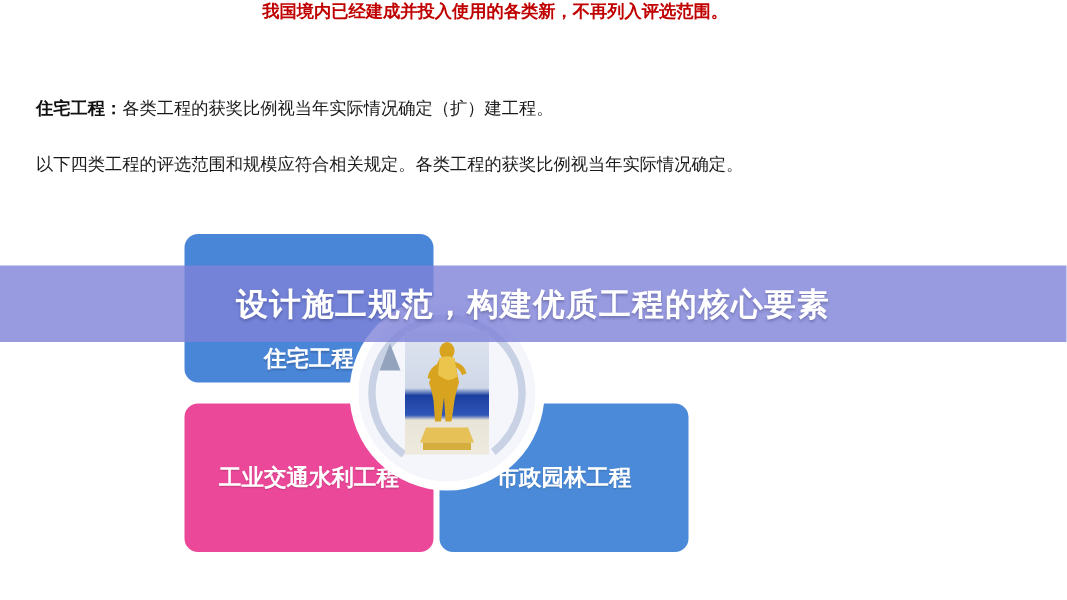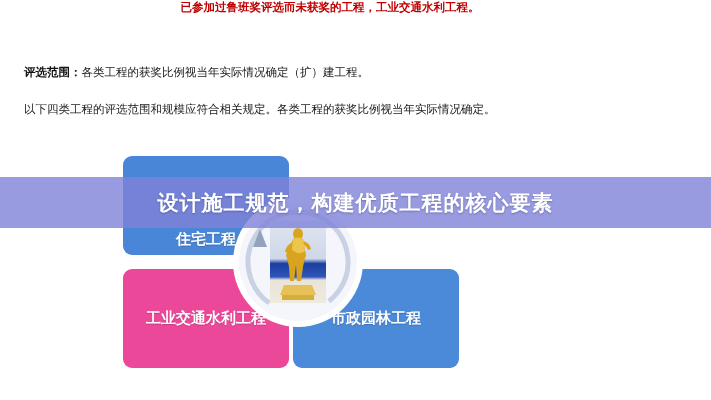--- a/index.html
+++ b/index.html
@@ -161,26 +161,26 @@
     text-shadow: 0 1px 2px rgba(40,40,90,0.35);
   }
 </style>
 </head>
 <body>
 
 <div class="slide">
 
 
   <div class="para para-scope">
-    <span class="lead">评选范围：</span><span>各类工程的获奖比例视当年实际情况确定（扩）建工程。</span>
+    <span class="lead">住宅工程：</span><span>各类工程的获奖比例视当年实际情况确定（扩）建工程。</span>
   </div>
 
   <div class="para para-rule">以下四类工程的评选范围和规模应符合相关规定。各类工程的获奖比例视当年实际情况确定。</div>
 
-  <div class="para-warn">已参加过鲁班奖评选而未获奖的工程，工业交通水利工程。</div>
+  <div class="para-warn">我国境内已经建成并投入使用的各类新，不再列入评选范围。</div>
 
   <div class="diagram">
 
     <div class="qbox qbox-tl">
       <span class="qbox-label">住宅工程</span>
     </div>
 
 
     <div class="qbox qbox-bl">
       <span class="qbox-label">工业交通水利工程</span>

